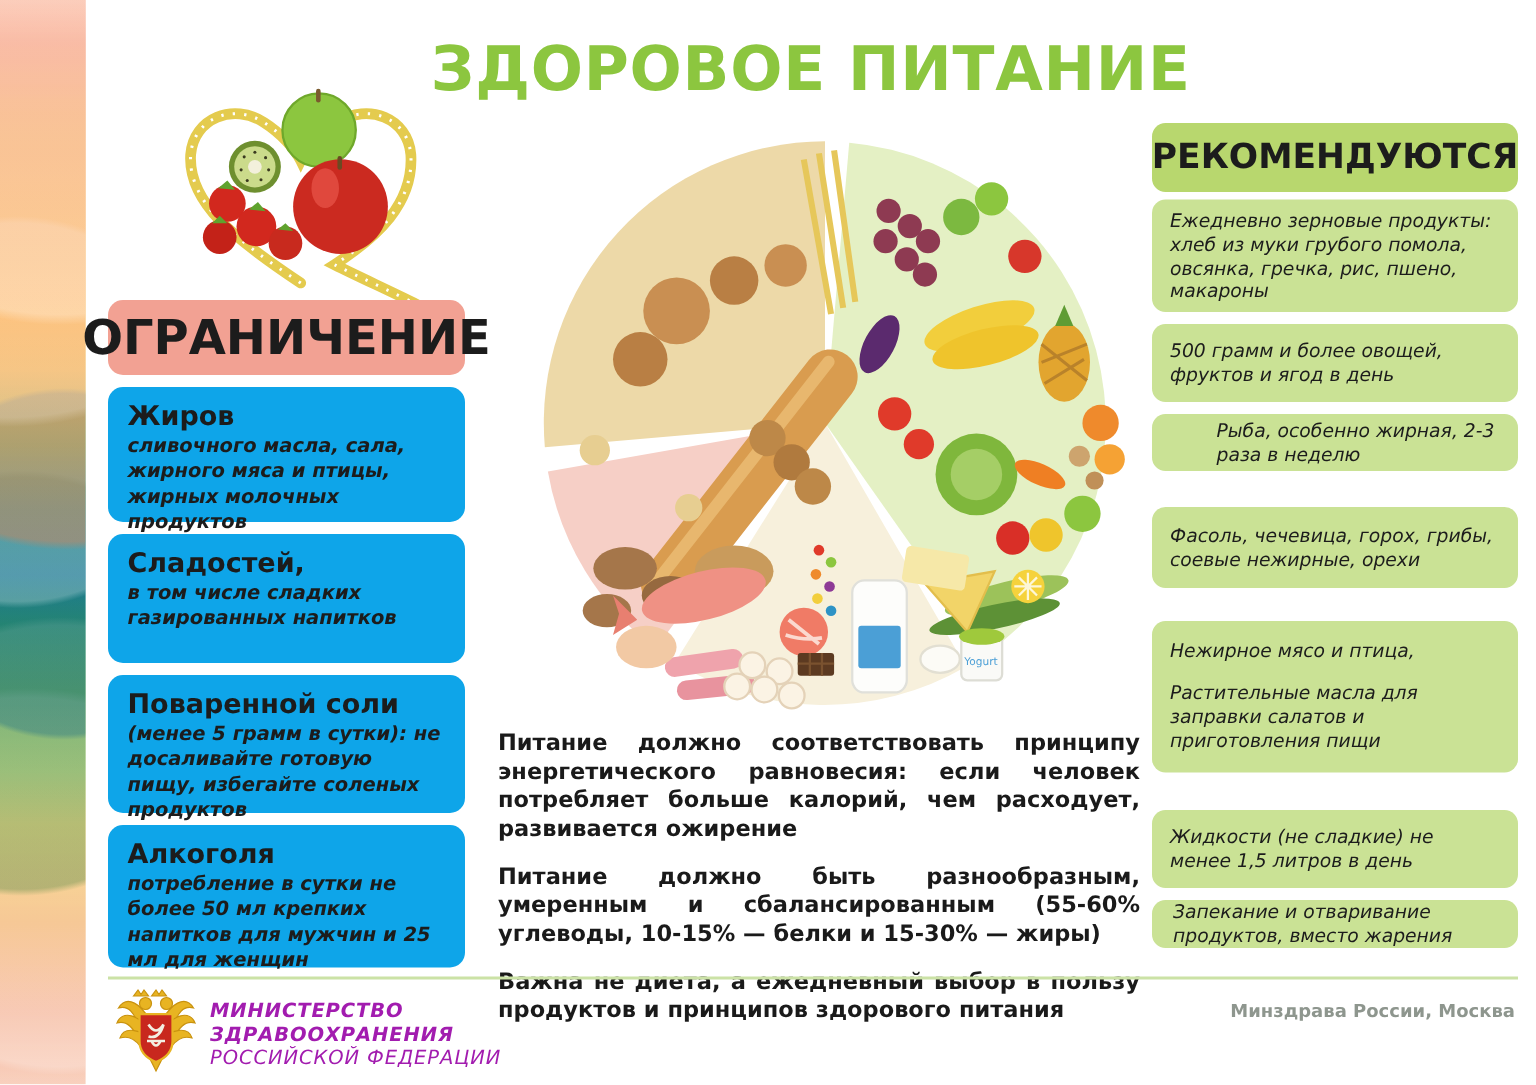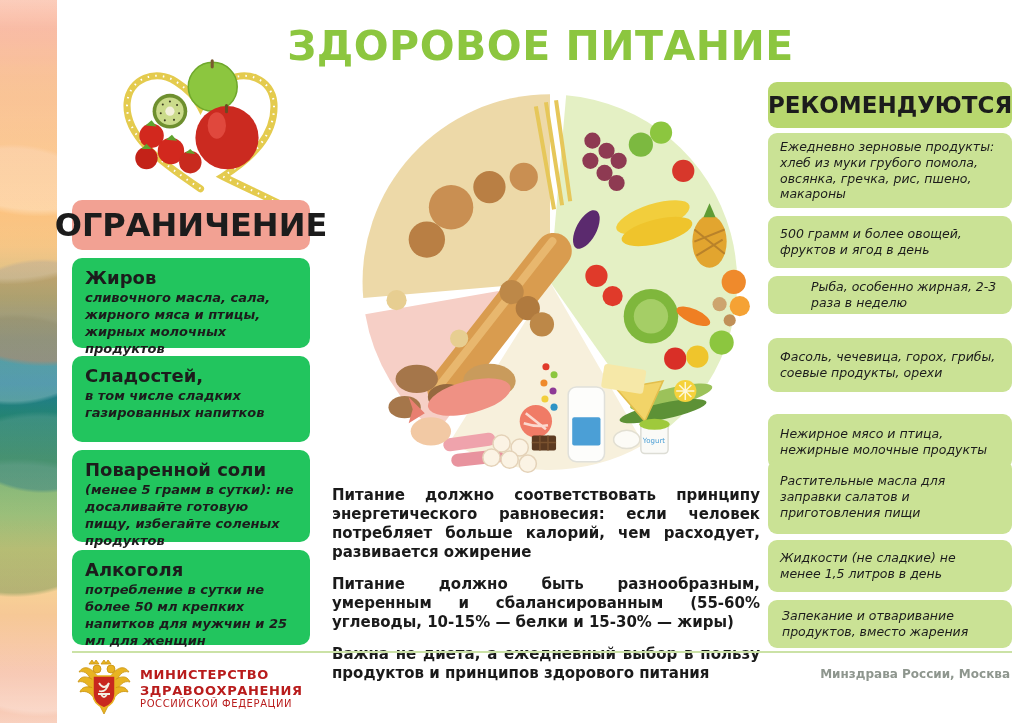--- a/index.html
+++ b/index.html
@@ -30,21 +30,21 @@
   }
   
   .res-header {
     position:absolute; left:72px; top:200px; width:238px; height:50px;
     background:#F2A193; border-radius:10px;
     display:flex; align-items:center; justify-content:center;
     font-size:32px; font-weight:bold; color:#1C1C1C;
   }
   .res-box {
     position:absolute; left:72px; width:238px; box-sizing:border-box;
-    background:#22c55e; border-radius:10px; padding:9px 13px; color:#1C1C1C;
+    background:#0ea5e9; border-radius:10px; padding:9px 13px; color:#1C1C1C;
   }
   .res-box .res-title { font-size:18px; font-weight:bold; margin-bottom:2px; }
   .res-box .res-detail { font-size:13px; font-weight:bold; font-style:italic; line-height:1.3; }
   .res-1 { top:258px; height:90px; }
   .res-2 { top:356px; height:86px; }
   .res-3 { top:450px; height:92px; }
   .res-4 { top:550px; height:95px; }
   
   .rec-header {
     position:absolute; left:768px; top:82px; width:244px; height:46px;
@@ -56,40 +56,40 @@
     position:absolute; left:768px; width:244px; box-sizing:border-box;
     background:#CAE295; border-radius:9px; padding:9px 12px;
     font-size:12.5px; font-weight:normal; font-style:italic; line-height:1.26; color:#1C1C1C;
     display:flex; align-items:center;
   }
   .rec-1 { top:133px; height:75px; }
   .rec-2 { top:216px; height:52px; }
   .rec-3 { top:276px; height:38px;padding-left:43px; }
   .rec-4 { top:338px; height:54px; }
   .rec-5 { top:400px; height:55px;margin-top:14px; }
-  .rec-6 { top:460px; height:74px; }
+  .rec-6 { top:441px; height:74px; }
   .rec-7 { top:540px; height:52px; }
-  .rec-8 { top:600px; height:48px;padding-left:14px; }
+  .rec-8 { top:600px; height:32px;padding-left:14px; }
   
   .principles {
     position:absolute; left:332px; top:486px; width:428px;
     font-size:15px; font-weight:bold; color:#1A1A1A; line-height:1.27; text-align:justify;
   }
   .principles p { margin:0 0 13px 0; }
   
   .heart-illustration { position:absolute; left:98px; top:48px; width:205px; height:158px; }
   .plate-illustration { position:absolute; left:338px; top:88px; width:424px; height:396px; }
   
   .divider { position:absolute; left:72px; top:651px; width:940px; height:2px; background:#CBE2A6; }
   .emblem { position:absolute; left:76px; top:658px; width:56px; height:60px; }
   .ministry {
-    position:absolute; left:140px; top:667px; color:#b91c1c; line-height:1.2; letter-spacing:0.6px;
+    position:absolute; left:140px; top:667px; color:#a21caf; line-height:1.2; letter-spacing:0.6px;font-style:italic;
   }
   .ministry .m-bold { font-size:13px; font-weight:bold; }
-  .ministry .m-reg  { font-size:10px; font-weight:normal; }
+  .ministry .m-reg  { font-size:13px; font-weight:normal; }
   .fed-center {
     position:absolute; right:14px; top:667px; text-align:right; color:#8E968E; line-height:1.3;
   }
   .fed-center .f-1 { font-size:10.5px; font-weight:bold; letter-spacing:0.3px; }
   .fed-center .f-2 { font-size:12px;  font-weight:bold; }
   .fed-center .f-3 { font-size:12px;  font-weight:bold; }
 </style>
 </head>
 <body>
 
@@ -256,21 +256,21 @@
   <div class="rec-box rec-1">
       <span>Ежедневно зерновые продукты: хлеб из муки грубого помола, овсянка, гречка, рис, пшено, макароны</span>
     </div>
   <div class="rec-box rec-2">
       <span>500 грамм и более овощей, фруктов и ягод в день</span>
     </div>
   <div class="rec-box rec-3">
       <span>Рыба, особенно жирная, 2-3 раза в неделю</span>
     </div>
   <div class="rec-box rec-4">
-      <span>Фасоль, чечевица, горох, грибы, соевые продукты, орехи</span>
+      <span>Фасоль, чечевица, горох, грибы, соевые нежирные, орехи</span>
     </div>
   <div class="rec-box rec-5">
       <span>Нежирное мясо и птица, нежирные молочные продукты</span>
     </div>
   <div class="rec-box rec-6">
       <span>Растительные масла для заправки салатов и приготовления пищи</span>
     </div>
   <div class="rec-box rec-7">
       <span>Жидкости (не сладкие) не менее 1,5 литров в день</span>
     </div>

